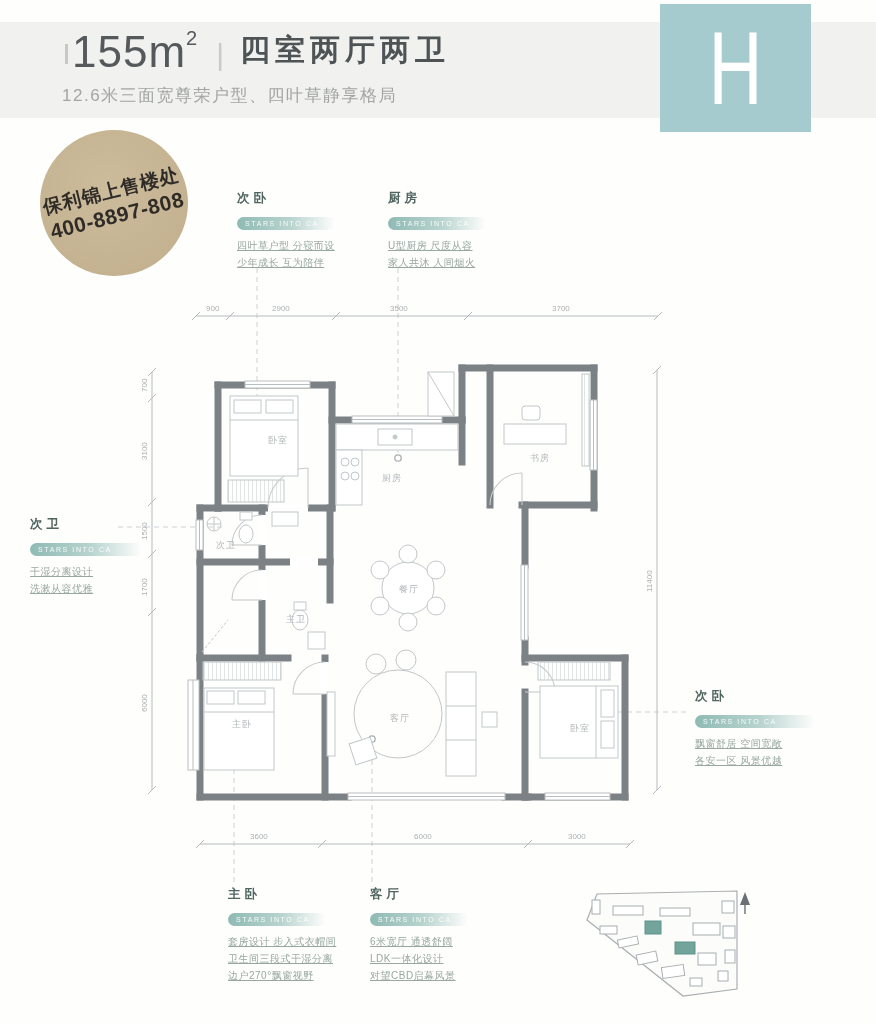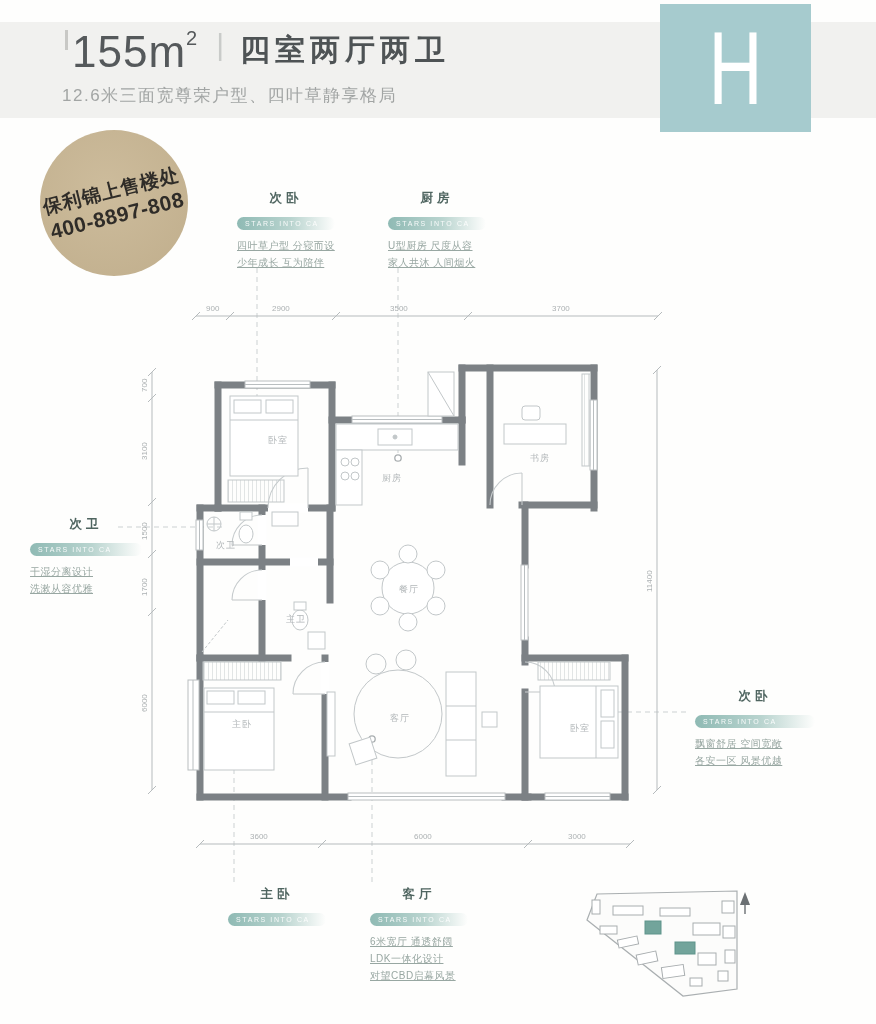--- a/index.html
+++ b/index.html
@@ -1,39 +1,39 @@
 <!DOCTYPE html>
 <html><head>
 <meta charset="utf-8">
 <style>
   html,body{margin:0;padding:0;background:#ffffff;}
   .page{position:relative;width:876px;height:1024px;overflow:hidden;background:#fefefd;
         font-family:"Liberation Sans","DejaVu Sans",sans-serif;}
   
   .band{position:absolute;left:0;top:22px;width:876px;height:96px;background:#f1f1ef;}
-  .hdr{position:absolute;left:58px;top:30px;display:flex;align-items:flex-start;color:#53575a;padding-left:7px;}
+  .hdr{position:absolute;left:58px;top:30px;display:flex;align-items:flex-end;color:#53575a;padding-left:7px;}
   .area-mark{display:inline-block;width:3px;height:20px;background:#c8c8c5;margin:0 4px 10px 0;}
   .area{font-size:44px;font-weight:400;letter-spacing:1px;line-height:1;color:#55595b;}
   .area sup{font-size:20px;vertical-align:top;line-height:1;position:relative;top:-2px;}
   .hdr-div{font-size:30px;color:#c9cbc9;font-weight:200;margin:0 16px 4px 18px;line-height:1;}
   .layout-title{font-size:30px;font-weight:bold;letter-spacing:5px;color:#4e5355;margin-bottom:3px;}
   .subtitle{position:absolute;left:62px;top:84px;font-size:17px;color:#a2a5a4;letter-spacing:1.5px;}
   .h-badge{position:absolute;left:660px;top:4px;width:151px;height:128px;background:#a6cbce;
            display:flex;align-items:center;justify-content:center;}
   .h-badge span{color:#ffffff;font-size:104px;font-weight:400;transform:scaleX(.72);line-height:1;}
   
   .stamp{position:absolute;left:40px;top:130px;width:148px;height:146px;border-radius:50%;
          background:radial-gradient(circle at 45% 40%,#cdbc9c,#c0ae8c);display:flex;align-items:center;
          justify-content:center;}
   .stamp .txt{transform:rotate(-14deg);text-align:center;color:#2f2c28;font-weight:bold;}
   .stamp .l1{font-size:19px;letter-spacing:1px;}
   .stamp .l2{font-size:21px;letter-spacing:0.5px;}
   
   .ann{position:absolute;}
-  .ann .t{font-size:12.5px;font-weight:bold;color:#4f6560;letter-spacing:4px;margin:0 0 5px 0;text-align:center;}
+  .ann .t{font-size:12.5px;font-weight:bold;color:#4f6560;letter-spacing:4px;margin:0 0 5px 0;}
   .ann .pill{display:inline-block;min-width:78px;padding:3px 12px 3px 8px;border-radius:8px;
     background:linear-gradient(90deg,#8fbab4 0%,#b9d4cf 55%,rgba(244,247,246,0) 100%);
     color:rgba(255,255,255,.9);font-size:7px;letter-spacing:1.6px;margin-bottom:7px;}
   .ann .d{font-size:10px;color:#98a7a2;line-height:17px;letter-spacing:.5px;text-decoration:underline;}
   
   .wm{position:absolute;right:4px;bottom:0px;font-size:22px;font-weight:bold;color:#ffffff;
       letter-spacing:1px;
       text-shadow:-1.5px -1.5px 0 #5a5a58,1.5px -1.5px 0 #5a5a58,-1.5px 1.5px 0 #5a5a58,
                   1.5px 1.5px 0 #5a5a58,0 0 3px #5a5a58;}
   svg{position:absolute;left:0;top:0;}
@@ -339,20 +339,25 @@
     <div class="pill" style="min-width:100px;">STARS INTO CA</div>
     <div class="d">
       <div>飘窗舒居 空间宽敞</div>
       <div>各安一区 风景优越</div>
     </div>
   </div>
 
   <div class="ann" style="left:228px;top:886px;">
     <div class="t">主卧</div>
     <div class="pill">STARS INTO CA</div>
+    <div class="d">
+      <div>套房设计 步入式衣帽间</div>
+      <div>卫生间三段式干湿分离</div>
+      <div>边户270°飘窗视野</div>
+    </div>
   </div>
 
   <div class="ann" style="left:370px;top:886px;">
     <div class="t">客厅</div>
     <div class="pill">STARS INTO CA</div>
     <div class="d">
       <div>6米宽厅 通透舒阔</div>
       <div>LDK一体化设计</div>
       <div>对望CBD启幕风景</div>
     </div>

